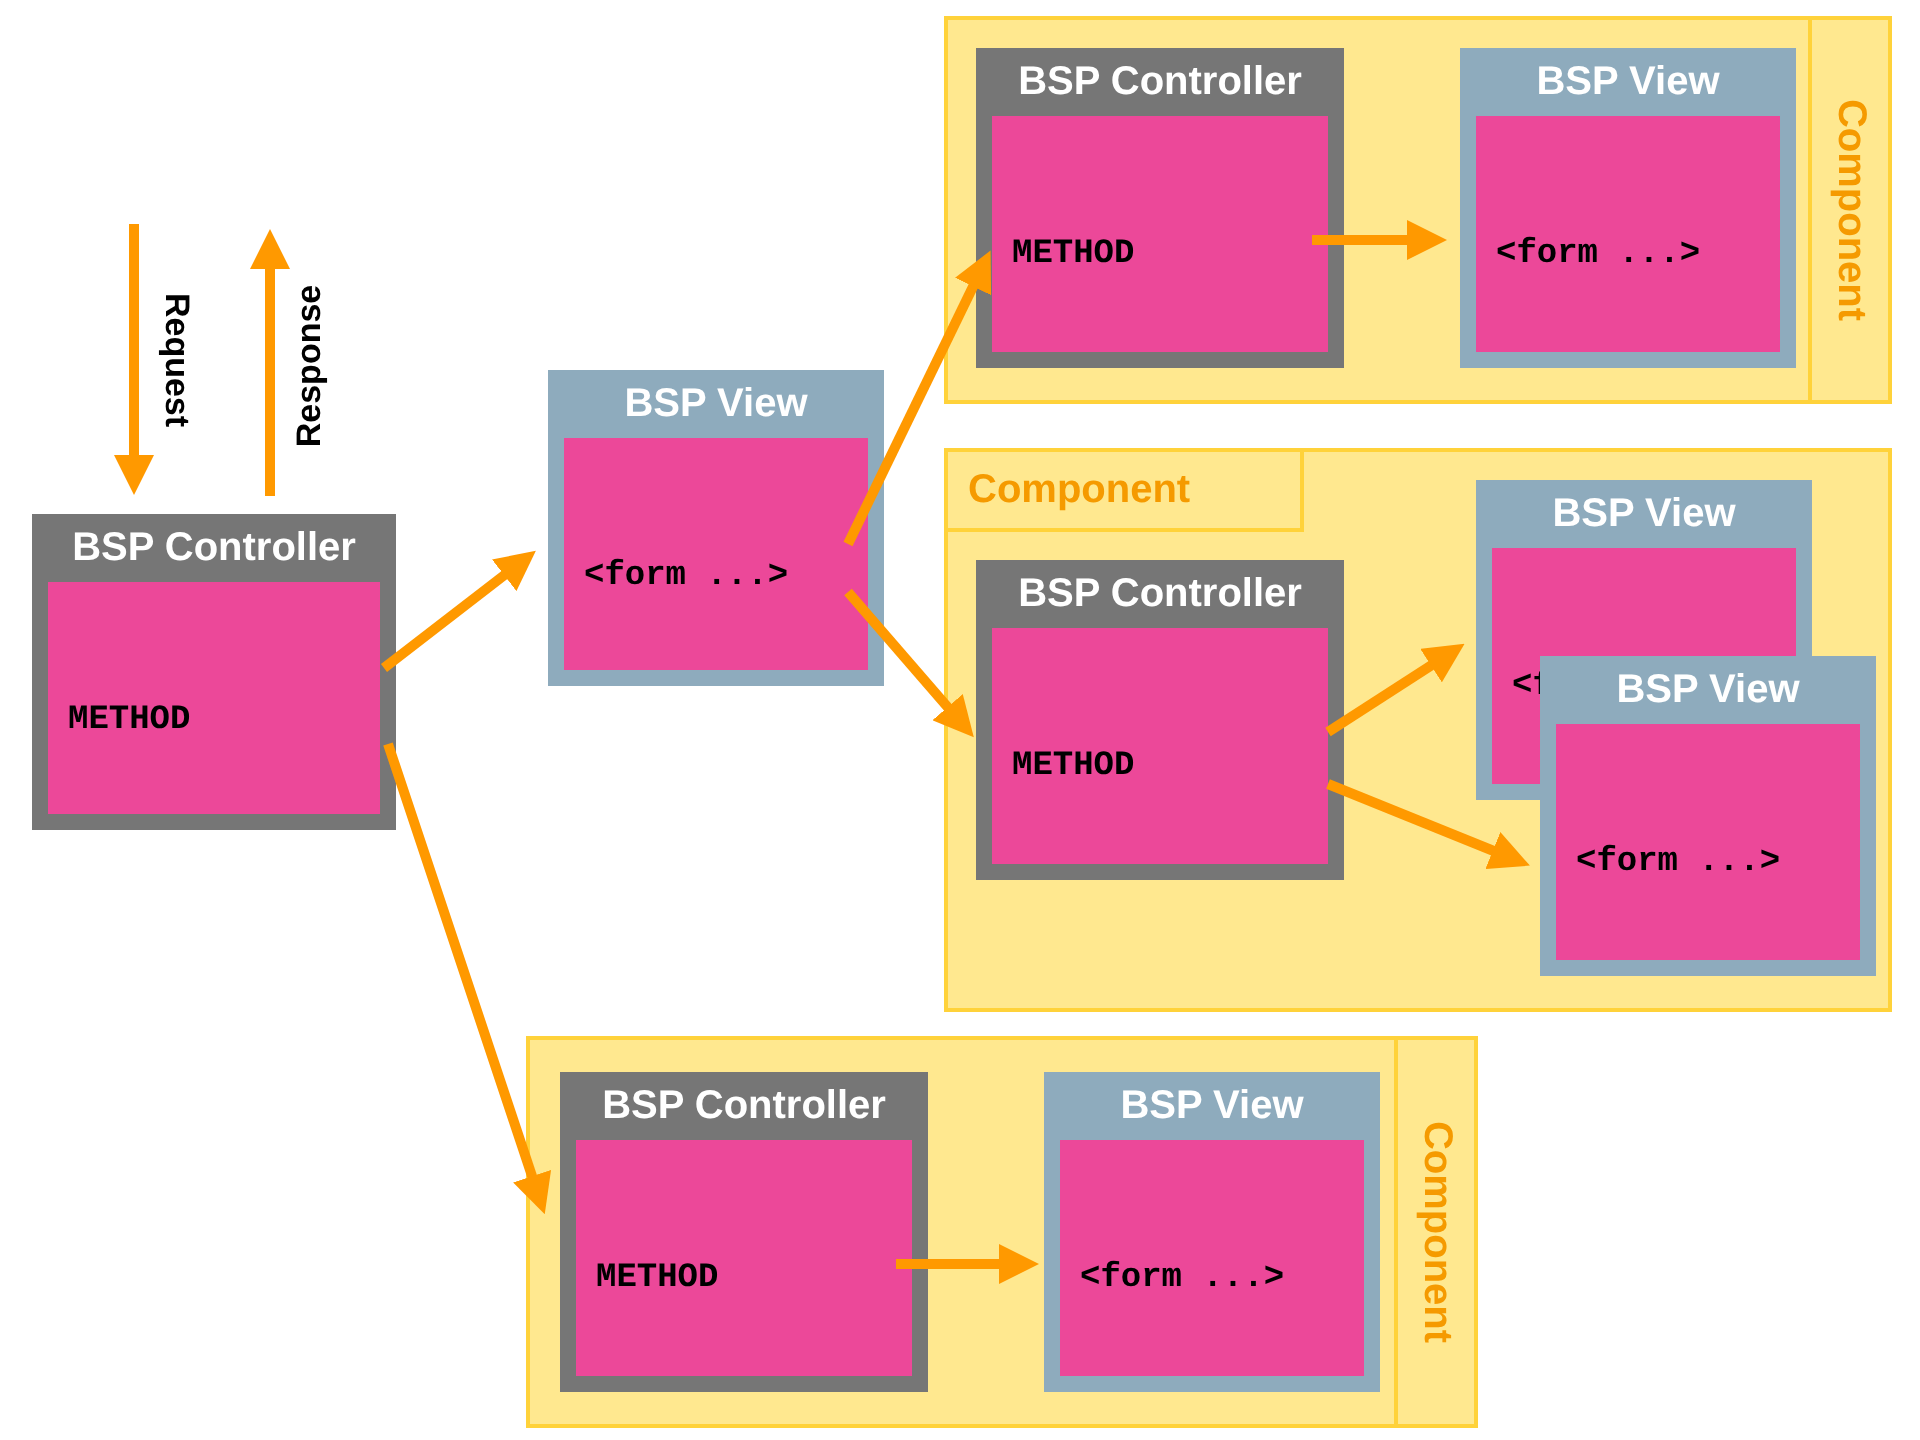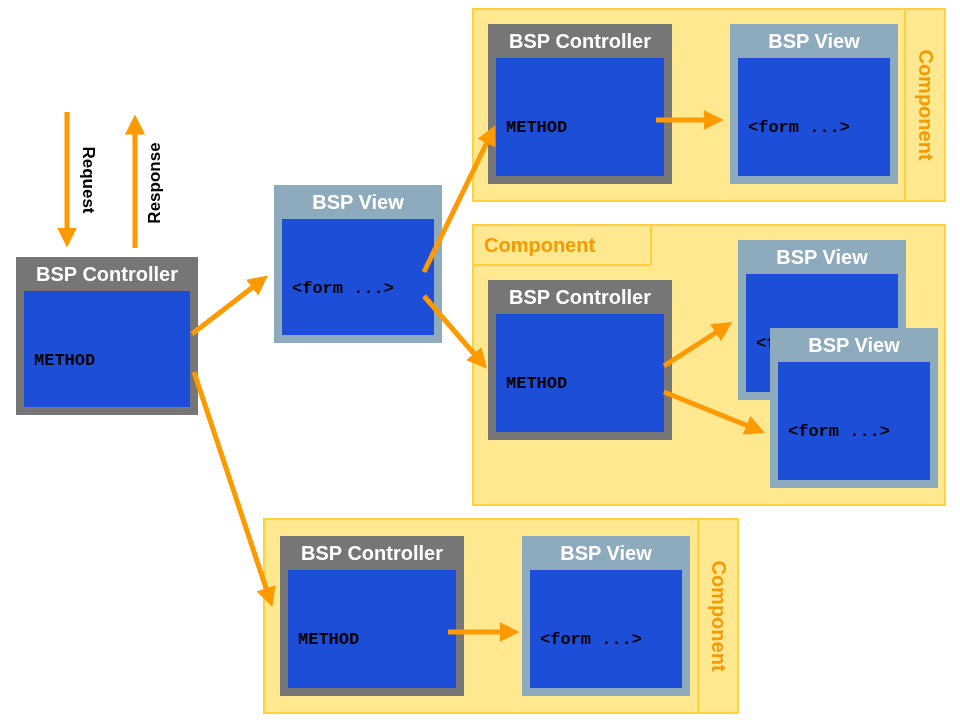--- a/index.html
+++ b/index.html
@@ -8,21 +8,21 @@
   .abs { position:absolute; box-sizing:border-box; }
   .comp { background:#ffe88f; border:2px solid #ffd23a; }
   .comp-tab { position:absolute; border:2px solid #ffd23a; background:#ffe88f; color:#f59a00;
               font-weight:bold; font-size:20px; font-family:"Liberation Sans", sans-serif; }
   .comp-side { position:absolute; border-left:2px solid #ffd23a; top:0; bottom:0; right:0; width:38px; }
   .comp-side span { position:absolute; left:50%; top:50%; transform:translate(-50%,-50%) rotate(90deg);
                     white-space:nowrap; color:#f59a00; font-weight:bold; font-size:20px; }
   .ctrl { background:#767676; }
   .view { background:#8eabbd;margin-left:10px; }
   .box-title { color:#ffffff; font-weight:bold; font-size:20px; text-align:center; height:40px; line-height:34px; white-space:nowrap; }
-  .code { position:absolute; left:8px; right:8px; bottom:8px; top:34px; background:#1d4ed8;
+  .code { position:absolute; left:8px; right:8px; bottom:8px; top:34px; background:#ec4899;
           font-family:"Liberation Mono", monospace; font-weight:bold; font-size:17px; line-height:25.5px;
           padding:6px 12px 0 10px; white-space:pre; color:#000; overflow:hidden; }
   .code div { height:25.5px; }
   svg#arrows { position:absolute; left:0; top:0; }
   .vlabel { position:absolute; font-weight:bold; font-size:17px; color:#000; white-space:nowrap; }
 </style>
 </head>
 <body>
 
 <div class="abs comp" style="left:472px;top:8px;width:474px;height:194px;">

